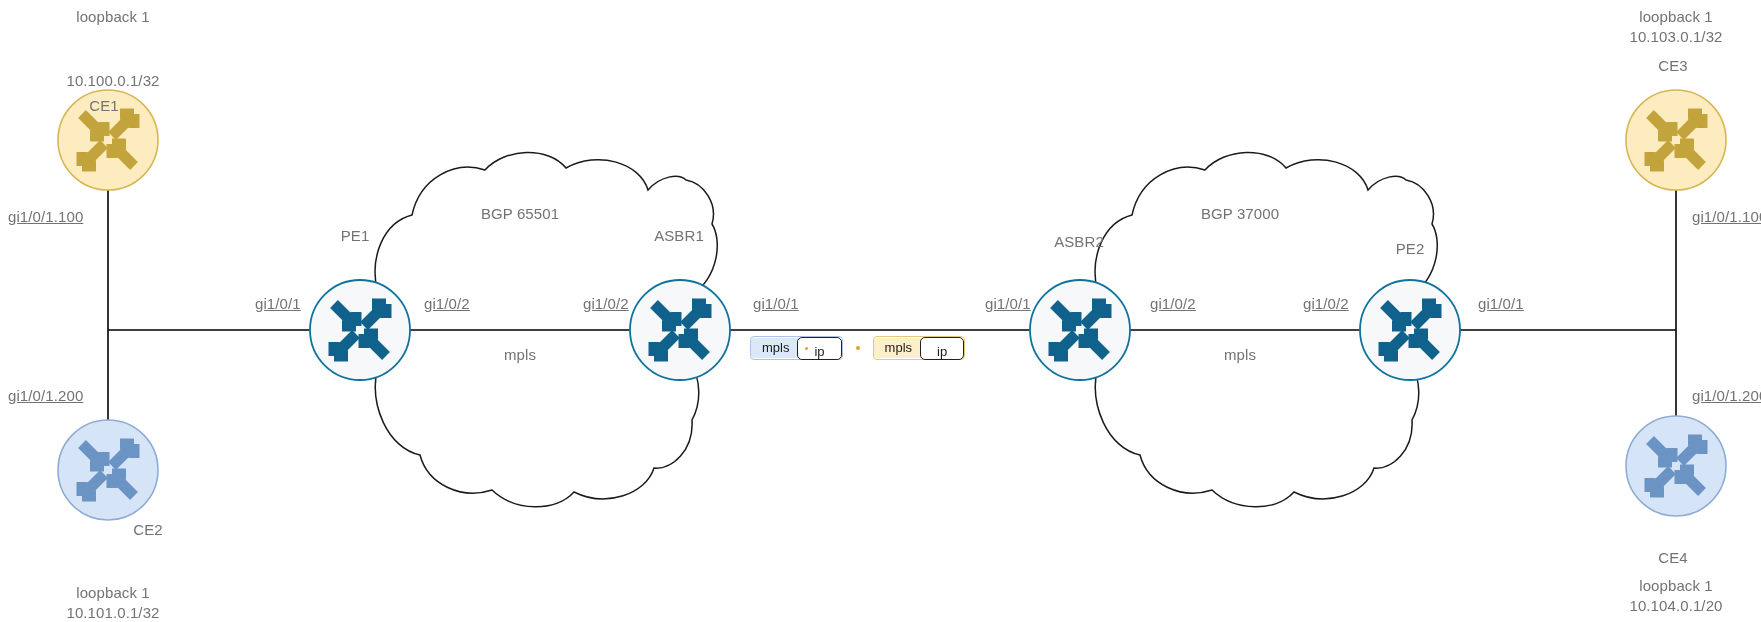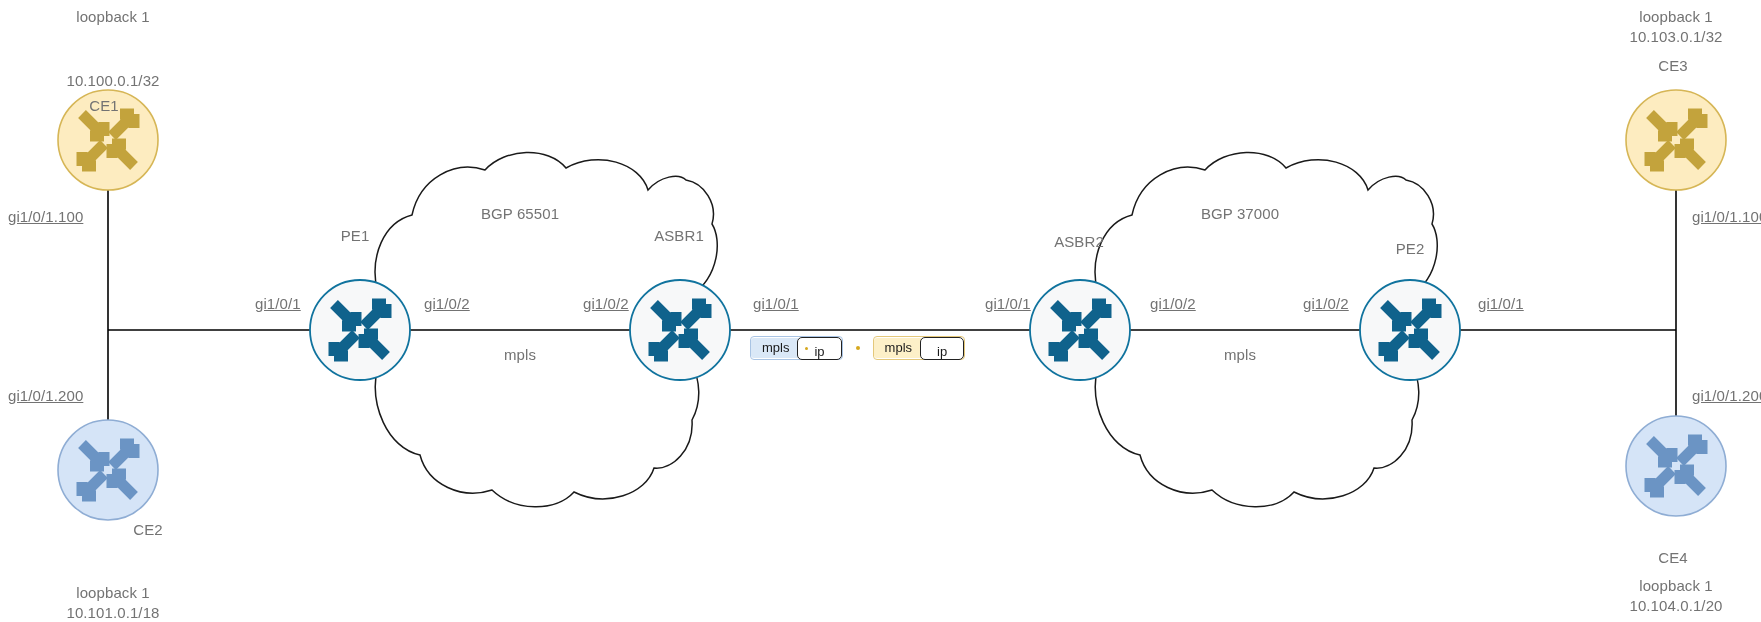--- a/index.html
+++ b/index.html
@@ -240,21 +240,21 @@
       <use href="#arrows-blue" x="1676" y="466"></use>
     </g>
   </svg>
 
   <div class="lbl center" style="left:113px; top:7px;">loopback 1</div>
   <div class="lbl center" style="left:113px; top:27px;margin-top:44px;">10.100.0.1/32</div>
   <div class="lbl center" style="left:104px; top:56px;margin-top:40px;">CE1</div>
 
   <div class="lbl center" style="left:104px; top:520px;margin-left:44px;">CE2</div>
   <div class="lbl center" style="left:113px; top:583px;">loopback 1</div>
-  <div class="lbl center" style="left:113px; top:603px;">10.101.0.1/18</div>
+  <div class="lbl center" style="left:113px; top:603px;">10.101.0.1/32</div>
 
   <div class="lbl center" style="left:1676px; top:7px;">loopback 1</div>
   <div class="lbl center" style="left:1676px; top:27px;">10.103.0.1/32</div>
   <div class="lbl center" style="left:1673px; top:56px;">CE3</div>
 
   <div class="lbl center" style="left:1673px; top:548px;">CE4</div>
   <div class="lbl center" style="left:1676px; top:576px;">loopback 1</div>
   <div class="lbl center" style="left:1676px; top:596px;">10.104.0.1/20</div>
 
   <div class="lbl center" style="left:355px; top:226px;">PE1</div>

